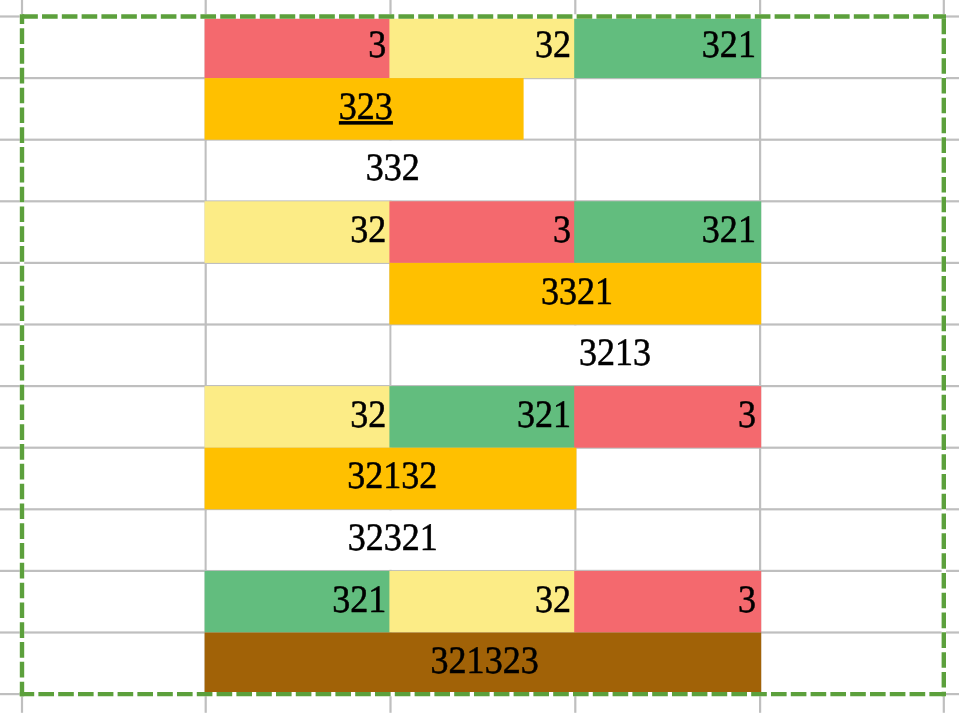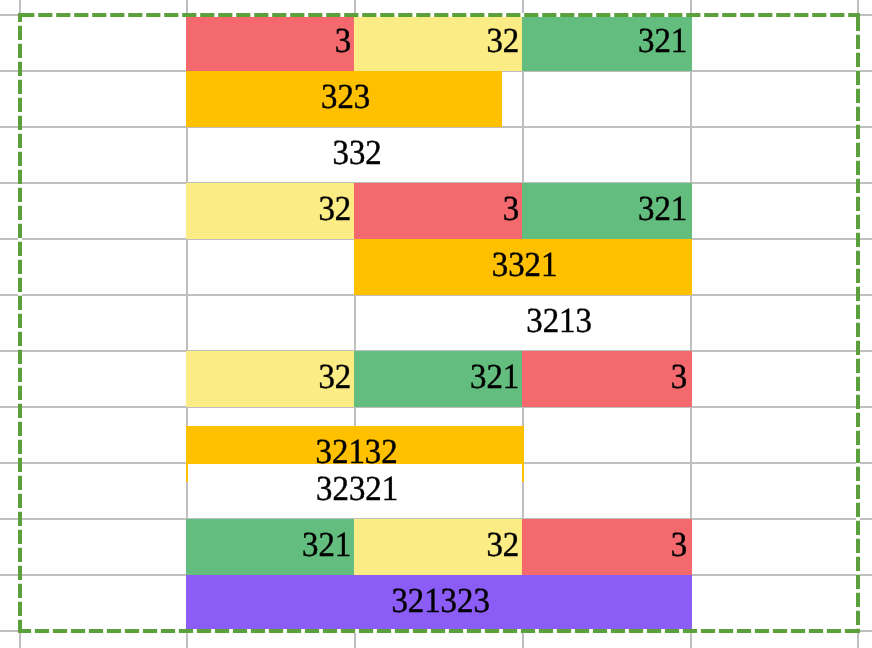--- a/index.html
+++ b/index.html
@@ -58,21 +58,21 @@
   <div id="fills">
     <div class="cell r" style="left: 186px; top: 15px; width: 170px; height: 56px; background: rgb(244, 105, 110);">
         <span class="txt" style="color: rgb(0, 0, 0);">3</span>
       </div>
     <div class="cell r" style="left: 354px; top: 15px; width: 170px; height: 56px; background: rgb(252, 236, 134);">
         <span class="txt" style="color: rgb(0, 0, 0);">32</span>
       </div>
     <div class="cell r" style="left: 522px; top: 15px; width: 170px; height: 56px; background: rgb(98, 189, 126);">
         <span class="txt" style="color: rgb(0, 0, 0);">321</span>
       </div>
-    <div class="cell c" style="left: 186px; top: 71px; width: 316px; height: 56px; background: rgb(255, 192, 0);">
+    <div class="cell c" style="left: 186px; top: 71px; width: 290px; height: 56px; background: rgb(255, 192, 0); text-decoration: underline;">
         <span class="txt" style="color: rgb(0, 0, 0);">323</span>
       </div>
     <div class="cover" style="left: 188px; top: 128px; width: 334px; height: 54px; background: rgb(255, 255, 255);"></div>
       <div class="cell c" style="left: 187px; top: 127px; width: 337px; height: 56px;">
         <span class="txt" style="color: rgb(0, 0, 0);">332</span>
       </div>
     <div class="cell r" style="left: 186px; top: 183px; width: 170px; height: 56px; background: rgb(252, 236, 134);">
         <span class="txt" style="color: rgb(0, 0, 0);">32</span>
       </div>
     <div class="cell r" style="left: 354px; top: 183px; width: 170px; height: 56px; background: rgb(244, 105, 110);">
@@ -90,37 +90,37 @@
       </div>
     <div class="cell r" style="left: 186px; top: 351px; width: 170px; height: 56px; background: rgb(252, 236, 134);">
         <span class="txt" style="color: rgb(0, 0, 0);">32</span>
       </div>
     <div class="cell r" style="left: 354px; top: 351px; width: 170px; height: 56px; background: rgb(98, 189, 126);">
         <span class="txt" style="color: rgb(0, 0, 0);">321</span>
       </div>
     <div class="cell r" style="left: 522px; top: 351px; width: 170px; height: 56px; background: rgb(244, 105, 110);">
         <span class="txt" style="color: rgb(0, 0, 0);">3</span>
       </div>
-    <div class="cell c" style="left: 186px; top: 407px; width: 338px; height: 56px; background: rgb(255, 192, 0); margin-top: 19px;">
+    <div class="cell c" style="left: 186px; top: 407px; width: 338px; height: 56px; background: rgb(255, 192, 0);">
         <span class="txt" style="color: rgb(0, 0, 0);">32132</span>
       </div>
     <div class="cover" style="left: 188px; top: 464px; width: 334px; height: 54px; background: rgb(255, 255, 255);"></div>
       <div class="cell c" style="left: 187px; top: 463px; width: 337px; height: 56px;">
         <span class="txt" style="color: rgb(0, 0, 0);">32321</span>
       </div>
     <div class="cell r" style="left: 186px; top: 519px; width: 170px; height: 56px; background: rgb(98, 189, 126);">
         <span class="txt" style="color: rgb(0, 0, 0);">321</span>
       </div>
     <div class="cell r" style="left: 354px; top: 519px; width: 170px; height: 56px; background: rgb(252, 236, 134);">
         <span class="txt" style="color: rgb(0, 0, 0);">32</span>
       </div>
     <div class="cell r" style="left: 522px; top: 519px; width: 170px; height: 56px; background: rgb(244, 105, 110);">
         <span class="txt" style="color: rgb(0, 0, 0);">3</span>
       </div>
-    <div class="cell c" style="left: 186px; top: 575px; width: 506px; height: 56px; background: #8b5cf6;">
+    <div class="cell c" style="left: 186px; top: 575px; width: 506px; height: 56px; background: #a16207;">
         <span class="txt" style="color: rgb(0, 0, 0);">321323</span>
       </div>
   </div>
 
   <div id="sel" style="left: 0px; top: 0px; width: 872px; height: 648px;">
       <svg width="872" height="648">
         <line x1="18" y1="15" x2="860" y2="15" stroke="#ffffff" stroke-width="4"></line>
         <line x1="18" y1="631" x2="860" y2="631" stroke="#ffffff" stroke-width="4"></line>
         <line x1="20" y1="13" x2="20" y2="633" stroke="#ffffff" stroke-width="4"></line>
         <line x1="858" y1="13" x2="858" y2="633" stroke="#ffffff" stroke-width="4"></line>

